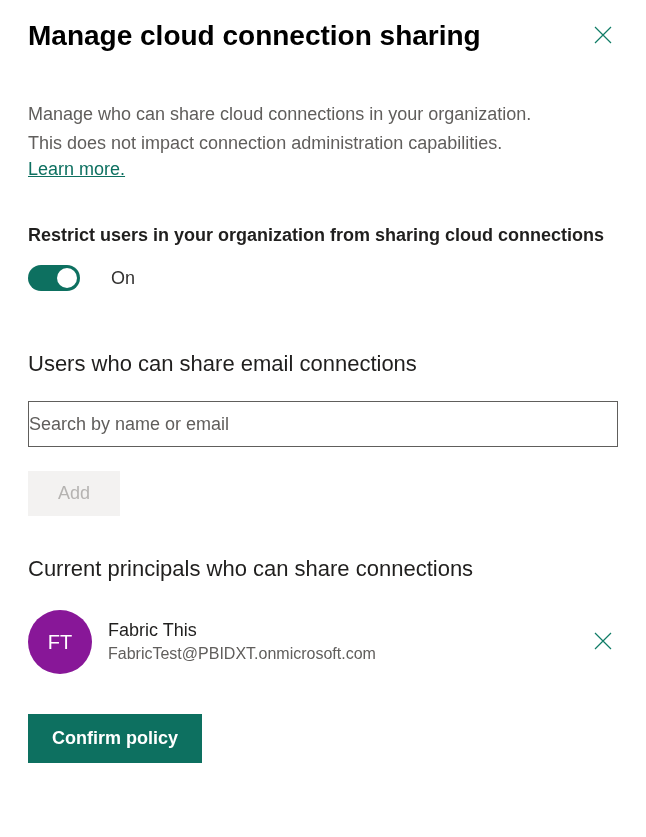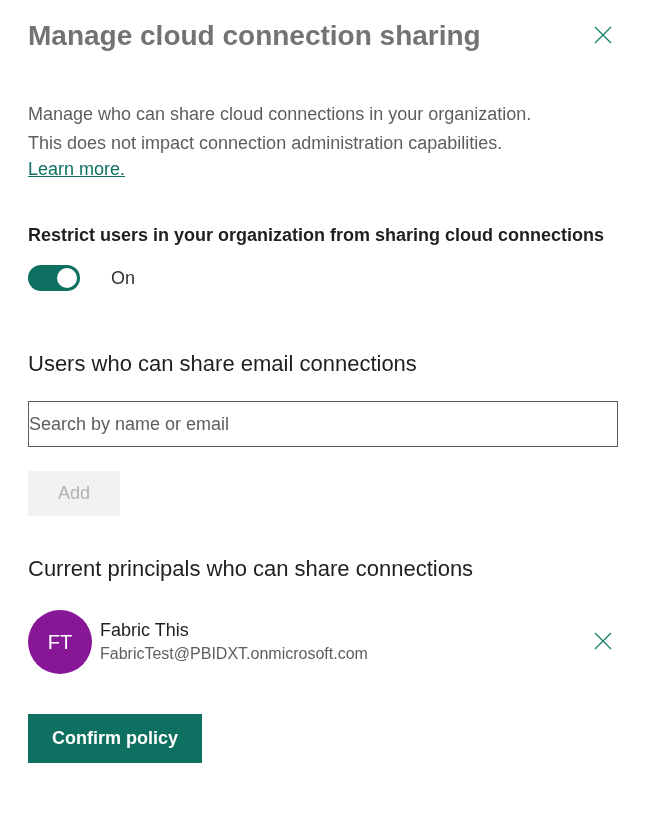--- a/index.html
+++ b/index.html
@@ -17,21 +17,21 @@
     }
     .header {
       display: flex;
       justify-content: space-between;
       align-items: flex-start;
       margin-bottom: 48px;
     }
     .title {
       font-size: 28px;
       font-weight: 600;
-      color: #737373;
+      color: #000000;
     }
     .close-btn {
       background: none;
       border: none;
       cursor: pointer;
       padding: 6px;
       color: #107c66;
       display: flex;
       align-items: center;
       justify-content: center;
@@ -115,21 +115,21 @@
     }
     .principals-heading {
       font-size: 22px;
       font-weight: 400;
       color: #201f1e;
       margin-bottom: 28px;
     }
     .principal-row {
       display: flex;
       align-items: center;
-      gap: 8px;
+      gap: 16px;
       margin-bottom: 40px;
     }
     .avatar {
       width: 64px;
       height: 64px;
       border-radius: 50%;
       background: #881798;
       color: #ffffff;
       display: flex;
       align-items: center;

